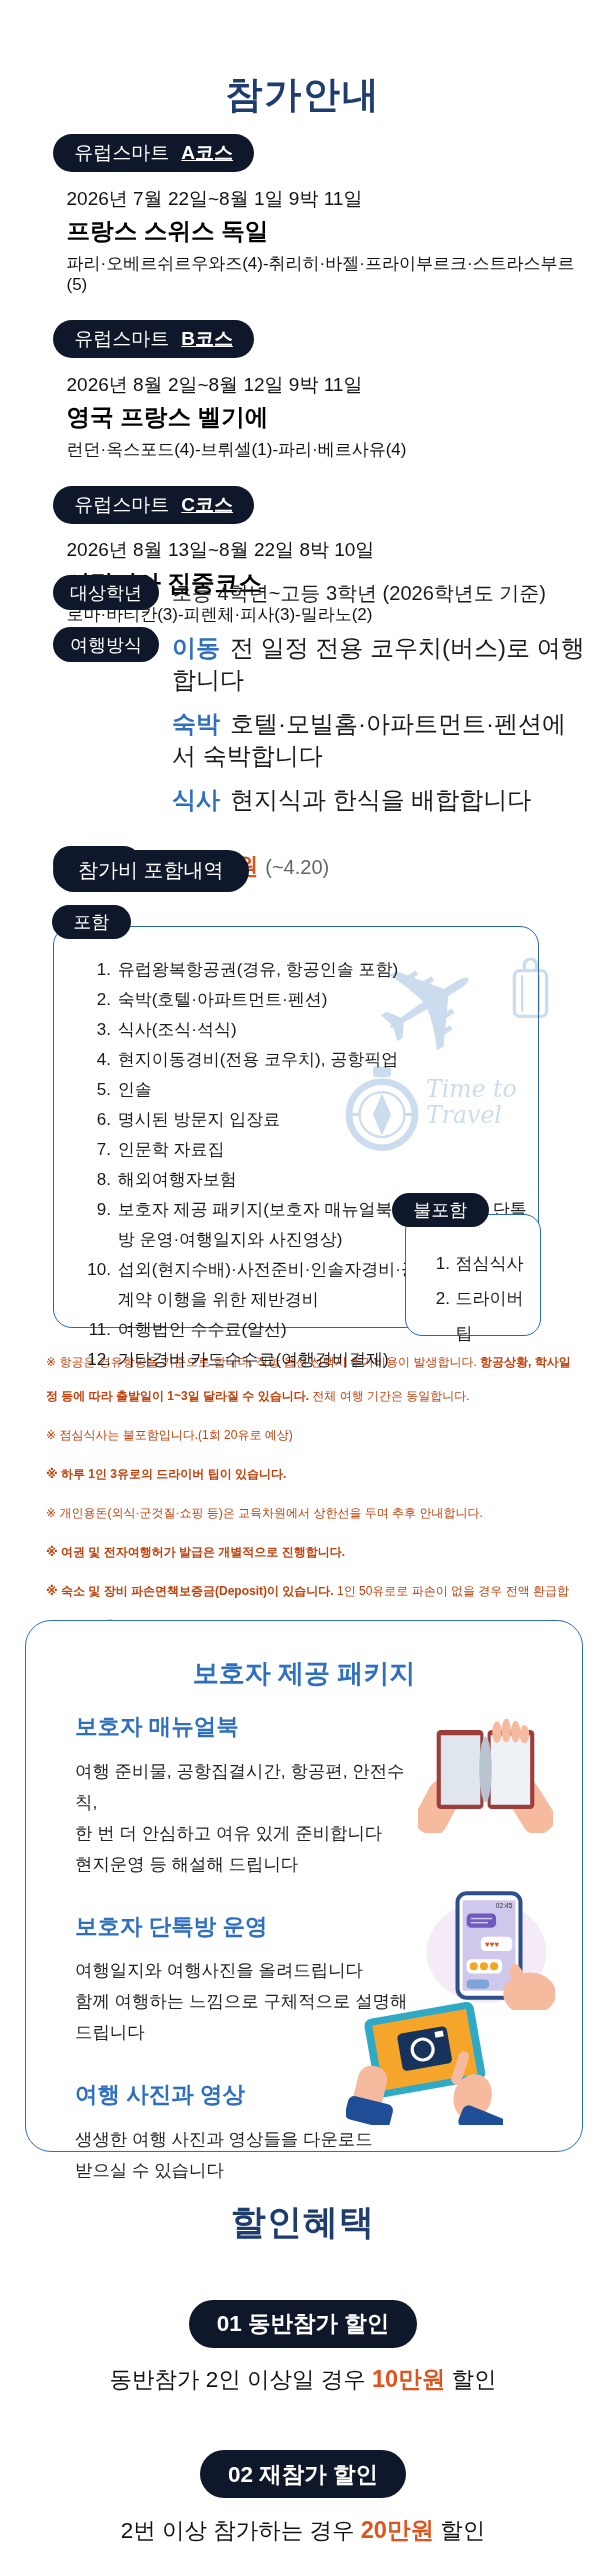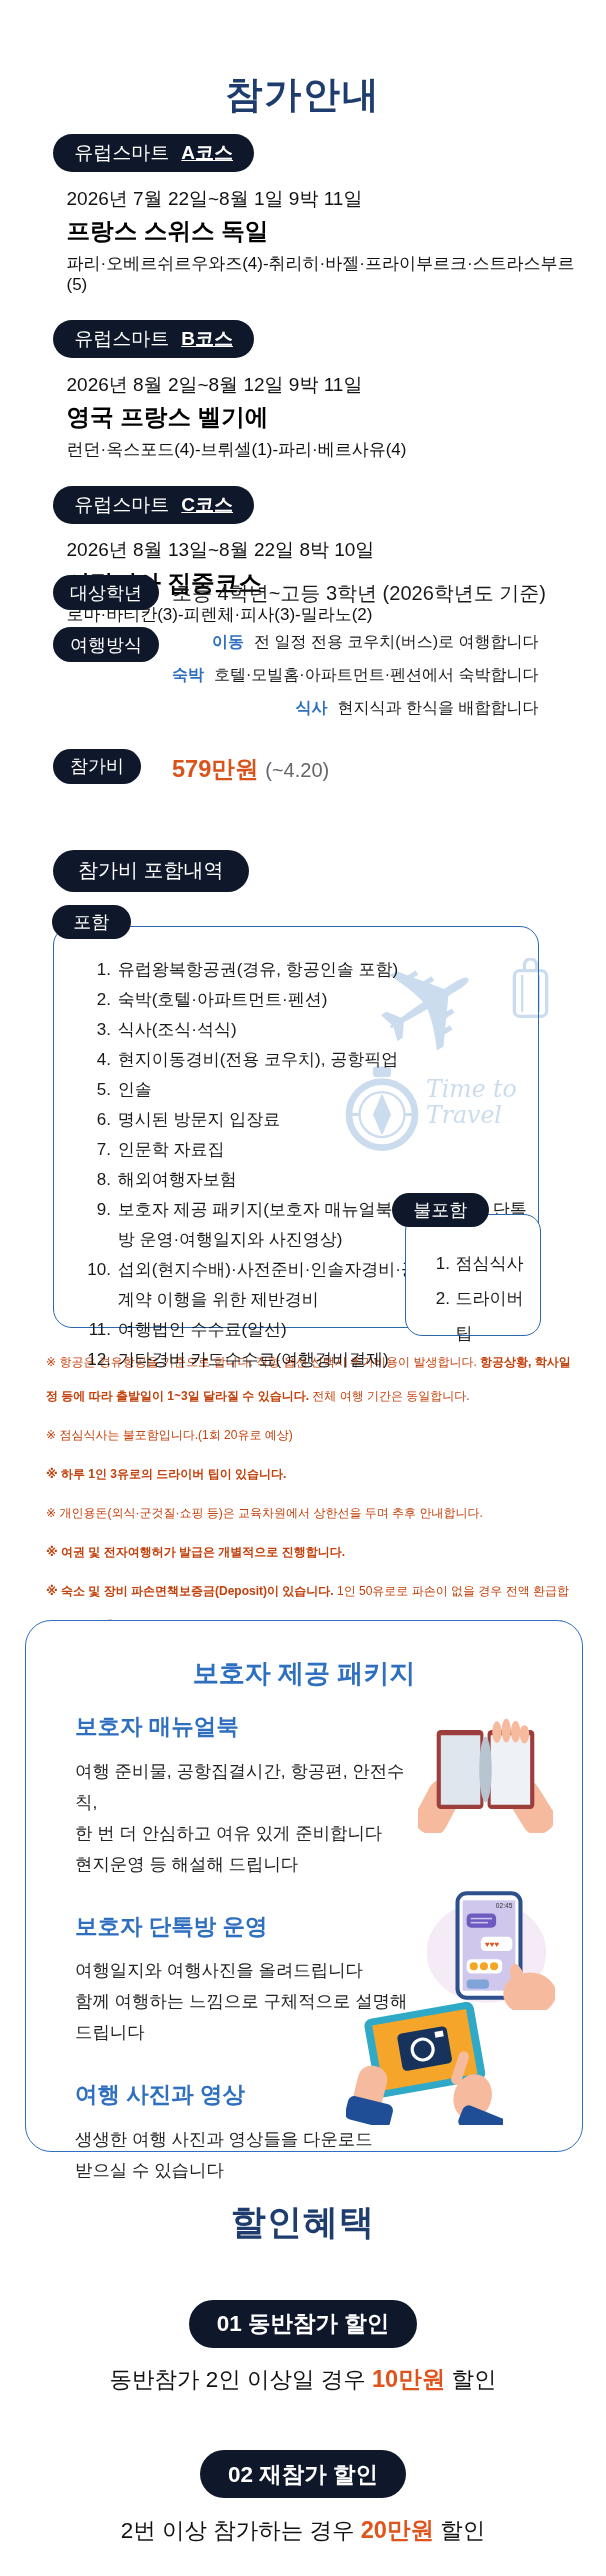--- a/index.html
+++ b/index.html
@@ -21,21 +21,21 @@
   .course-countries{margin:0 0 4.5px 13.5px;font-size:23.6px;font-weight:800;color:#000;}
   .course-route{margin-left:13.5px;font-size:17px;color:#111;}
 
   
   #info{position:absolute;top:575px;left:53px;right:17px;}
   .info-row{display:flex;margin-bottom:17px;}
   .info-label-wrap{flex:0 0 119px;}
   .info-pill{font-size:18px;padding:5.6px 17px;border-radius:23.6px;}
   .info-content{padding-top:4.5px;font-size:20px;}
   .capacity-note{color:#777;font-size:18px;margin-left:7.9px;}
-  .ts-line{margin-bottom:12.4px;font-size:16px;text-align:right;}
+  .ts-line{margin-bottom:12.4px;font-size:24px;}
   .ts-key{color:#2e6fc0;font-weight:800;margin-right:10px;}
   .fee-price{color:#d9531b;font-weight:800;font-size:23.6px;}
   .fee-note{color:#666;font-size:20px;margin-left:6.7px;}
 
   
   #fee-badge{position:absolute;top:850px;left:53px;font-size:20px;padding:7.3px 25px;}
   #included-box{position:absolute;top:926px;left:53px;width:484px;height:400px;
                 border:1.7px solid #2a67ae;border-radius:19px;}
   #included-pill{position:absolute;top:905px;left:52px;font-size:18px;padding:5px 21.3px;z-index:2;}
   .inc-list{position:relative;z-index:1;margin:28px 0 0 0;padding:0 0 0 27px;list-style:none;}

